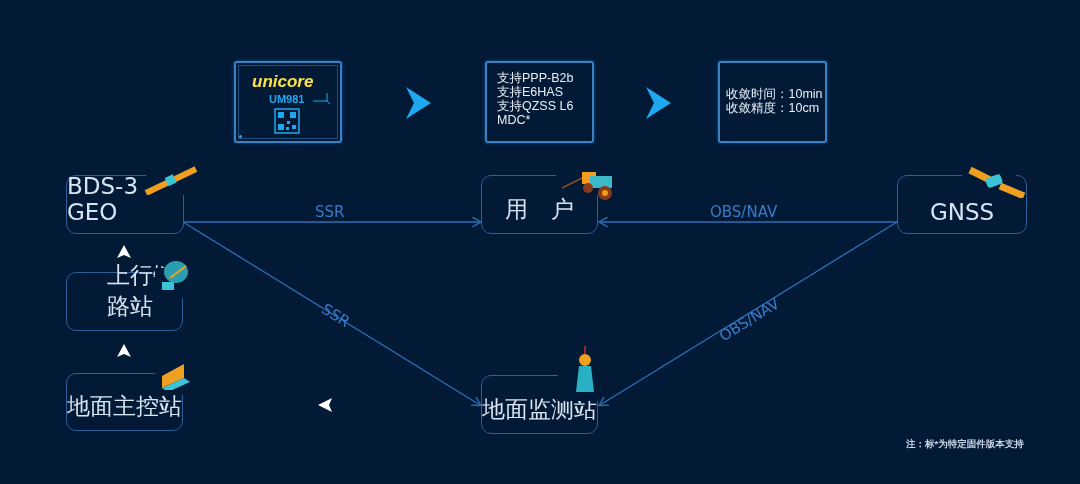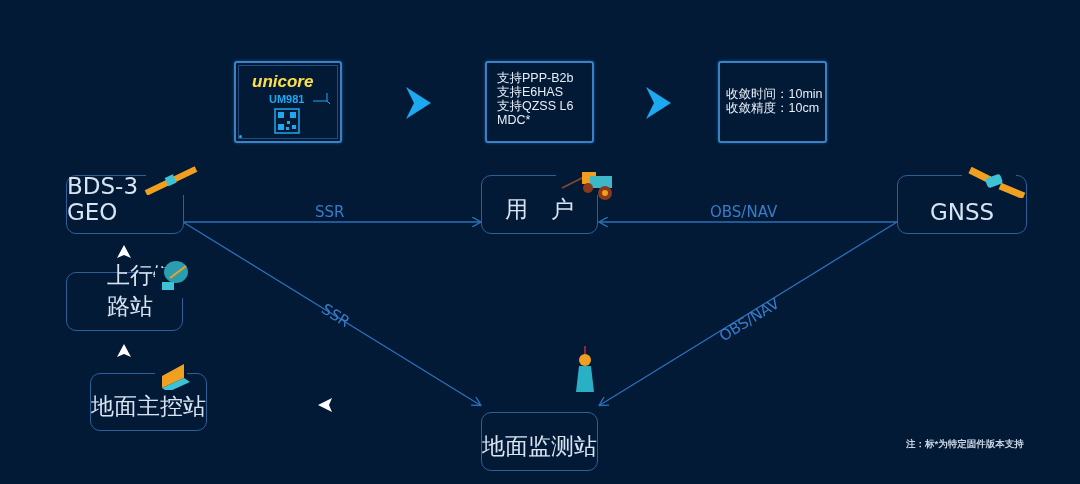--- a/index.html
+++ b/index.html
@@ -106,30 +106,30 @@
 <div class="node" style="left:66px;top:272px;width:117px;height:59px;padding-left:40px;">
   <span>上行链路站</span>
 </div>
 <div class="node-gap" style="left:155px;top:268px;width:32px;height:30px;"></div>
 <svg class="icon" width="34" height="36" style="left:156px;top:258px;">
   <ellipse cx="20" cy="14" rx="12" ry="11" fill="#2a9db0"></ellipse>
   <line x1="14" y1="20" x2="30" y2="8" stroke="#f0a020" stroke-width="2"></line>
   <rect x="6" y="24" width="12" height="8" fill="#3cc4d6"></rect>
 </svg>
 
-<div class="node" style="left:66px;top:373px;width:117px;height:58px;margin-left:24px;">
+<div class="node" style="left:66px;top:373px;width:117px;height:58px;">
   <span>地面主控站</span>
 </div>
 <div class="node-gap" style="left:155px;top:370px;width:32px;height:25px;"></div>
 <svg class="icon" width="34" height="28" style="left:158px;top:362px;">
   <path d="M4,14 L26,2 L26,16 L4,26 Z" fill="#f0a020"></path>
   <path d="M4,26 L26,16 L32,20 L10,30 Z" fill="#3cc4d6"></path>
 </svg>
 
-<div class="node" style="left:481px;top:375px;width:117px;height:59px;margin-top:37px;">
+<div class="node" style="left:481px;top:375px;width:117px;height:59px;">
   <span>地面监测站</span>
 </div>
 <div class="node-gap" style="left:558px;top:371px;width:40px;height:30px;"></div>
 <svg class="icon" width="24" height="48" style="left:573px;top:346px;">
   <line x1="12" y1="0" x2="12" y2="8" stroke="#c03030" stroke-width="1.5"></line>
   <circle cx="12" cy="14" r="6" fill="#f0a020"></circle>
   <path d="M6,20 L18,20 L21,46 L3,46 Z" fill="#2ab0c4"></path>
 </svg>
 
 <div class="edge-label" style="left:315px;top:203px;">SSR</div>

